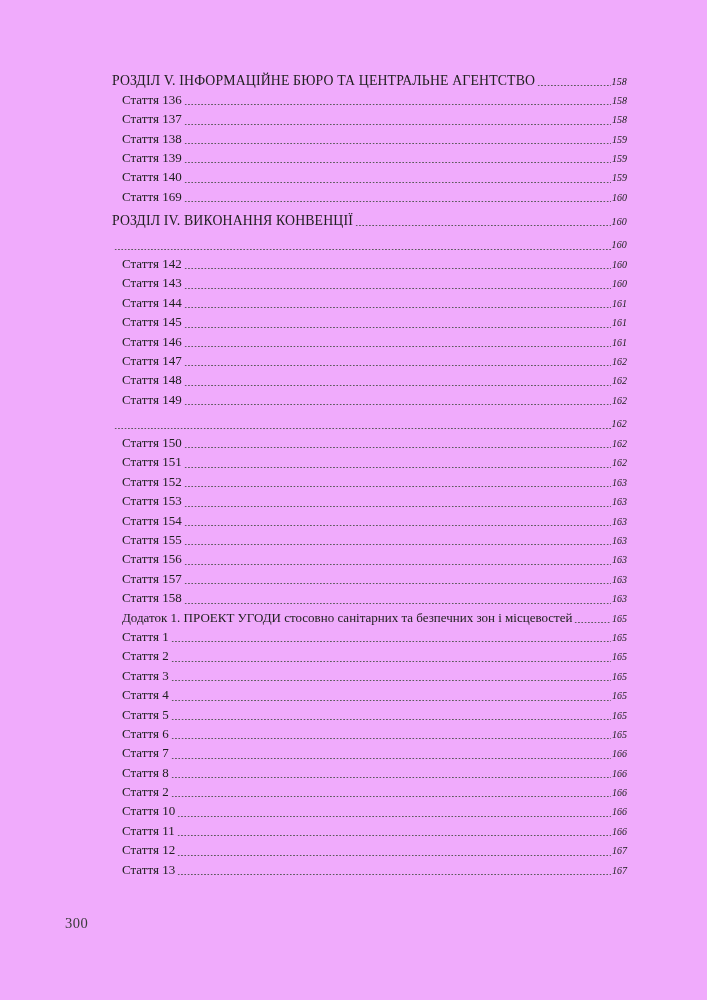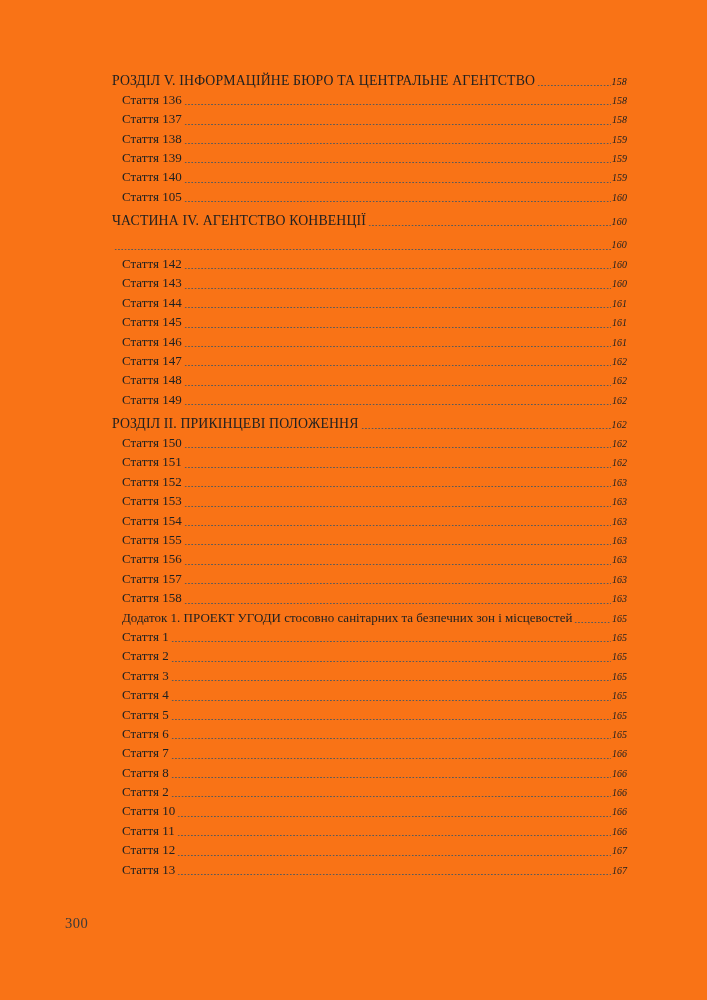--- a/index.html
+++ b/index.html
@@ -11,21 +11,21 @@
     height: 1000px;
     position: relative;
     background: #ffffff;
     overflow: hidden;
     font-family: "Liberation Serif", serif;
     color: #212121;
   }
   .page {
     position: absolute;
     inset: 0;
-    background: #f97316;
+    background: #f0abfc;
   }
   .toc {
     position: absolute;
     left: 112px;
     top: 66px;
     width: 515px;
   }
   .toc-row {
     display: flex;
     align-items: baseline;
@@ -102,26 +102,26 @@
         <span class="toc-label">Стаття 139</span>
         <span class="toc-leader"></span>
         <span class="toc-page">159</span>
       </div>
       <div class="toc-row level-article">
         <span class="toc-label">Стаття 140</span>
         <span class="toc-leader"></span>
         <span class="toc-page">159</span>
       </div>
       <div class="toc-row level-article">
-        <span class="toc-label">Стаття 105</span>
-        <span class="toc-leader"></span>
-        <span class="toc-page">160</span>
-      </div>
-      <div class="toc-row level-section">
-        <span class="toc-label">ЧАСТИНА IV. АГЕНТСТВО КОНВЕНЦІЇ</span>
+        <span class="toc-label">Стаття 169</span>
+        <span class="toc-leader"></span>
+        <span class="toc-page">160</span>
+      </div>
+      <div class="toc-row level-section">
+        <span class="toc-label">РОЗДІЛ IV. ВИКОНАННЯ КОНВЕНЦІЇ</span>
         <span class="toc-leader"></span>
         <span class="toc-page">160</span>
       </div>
       <div class="toc-row level-section">
         <span class="toc-leader"></span>
         <span class="toc-page">160</span>
       </div>
       <div class="toc-row level-article">
         <span class="toc-label">Стаття 142</span>
         <span class="toc-leader"></span>
@@ -156,21 +156,20 @@
         <span class="toc-label">Стаття 148</span>
         <span class="toc-leader"></span>
         <span class="toc-page">162</span>
       </div>
       <div class="toc-row level-article">
         <span class="toc-label">Стаття 149</span>
         <span class="toc-leader"></span>
         <span class="toc-page">162</span>
       </div>
       <div class="toc-row level-section">
-        <span class="toc-label">РОЗДІЛ II. ПРИКІНЦЕВІ ПОЛОЖЕННЯ</span>
         <span class="toc-leader"></span>
         <span class="toc-page">162</span>
       </div>
       <div class="toc-row level-article">
         <span class="toc-label">Стаття 150</span>
         <span class="toc-leader"></span>
         <span class="toc-page">162</span>
       </div>
       <div class="toc-row level-article">
         <span class="toc-label">Стаття 151</span>

